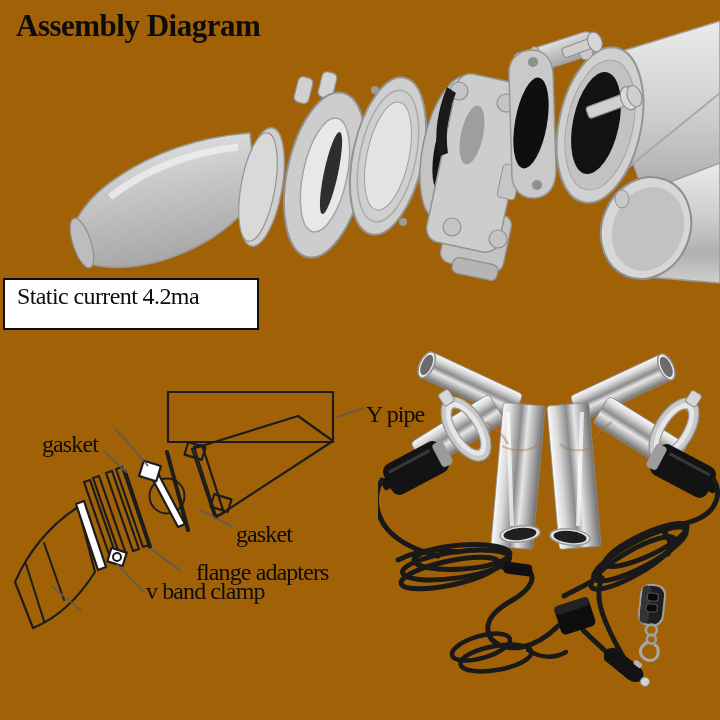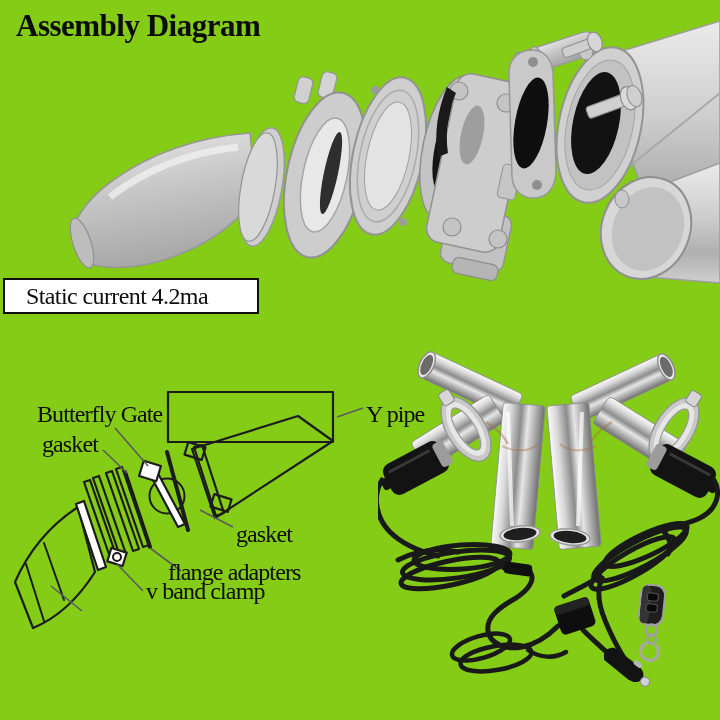--- a/index.html
+++ b/index.html
@@ -1,24 +1,24 @@
 <!DOCTYPE html>
 <html><head>
 <meta charset="utf-8">
 <style>
   html,body{margin:0;padding:0;background:#ffffff;}
   body{width:720px;height:720px;position:relative;overflow:hidden;
        font-family:"Liberation Serif", serif;color:#0d0d0d;}
-  .canvas{position:absolute;inset:0;width:720px;height:720px;background:#84cc16;text-decoration:underline;}
+  .canvas{position:absolute;inset:0;width:720px;height:720px;background:#a16207;text-decoration:underline;}
   .title{position:absolute;left:16px;top:8px;font-size:31px;font-weight:600;
          letter-spacing:-0.5px;white-space:nowrap;color:#0c0c0c;}
   .svg-abs{position:absolute;}
   .spec-table{position:absolute;left:3px;top:278px;width:252px;
               border:2px solid #0f0f0f;background:#fff;z-index:4;}
-  .spec-row{height:32px;line-height:33px;padding-left:21px;font-size:24px;
+  .spec-row{height:48px;line-height:33px;padding-left:12px;font-size:24px;
             letter-spacing:-0.6px;white-space:nowrap;border-top:2px solid #0f0f0f;}
   .spec-row:first-child{border-top:none;}
   .diag-label{position:absolute;font-size:24px;letter-spacing:-0.9px;z-index:5;
               white-space:nowrap;color:#0c0c0c;}
 </style>
 </head>
 <body>
 
 <div class="canvas">
 
@@ -188,25 +188,24 @@
       <path d="M 115,40 L 148,78"></path>
       <path d="M 103,62 L 127,85"></path>
       <path d="M 337,29 L 363,20"></path>
       <path d="M 233,139 L 200,122"></path>
       <path d="M 181,183 L 150,160"></path>
       <path d="M 143,203 L 117,176"></path>
       <path d="M 82,223 L 51,198"></path>
     </g>
   </svg>
 
-  <div class="diag-label" style="left:37px;top:401px;">Butterfly Gate</div>
   <div class="diag-label" style="left:42px;top:431px;">gasket</div>
   <div class="diag-label" style="left:366px;top:401px;">Y pipe</div>
   <div class="diag-label" style="left:236px;top:521px;">gasket</div>
-  <div class="diag-label" style="left:168px;top:559px;">flange adapters</div>
+  <div class="diag-label" style="left:196px;top:559px;">flange adapters</div>
   <div class="diag-label" style="left:146px;top:578px;">v band clamp</div>
 
   <svg class="svg-abs" style="left:378px;top:328px;" width="342" height="390" viewBox="0 0 342 390">
     <defs>
       <linearGradient id="stX" x1="0" y1="0" x2="1" y2="0">
         <stop offset="0" stop-color="#fafafa"></stop>
           <stop offset="0.2" stop-color="#d8d8d8"></stop>
         <stop offset="0.45" stop-color="#8c8c8c"></stop>
           <stop offset="0.62" stop-color="#e6e6e6"></stop>
         <stop offset="0.85" stop-color="#9e9e9e"></stop>

